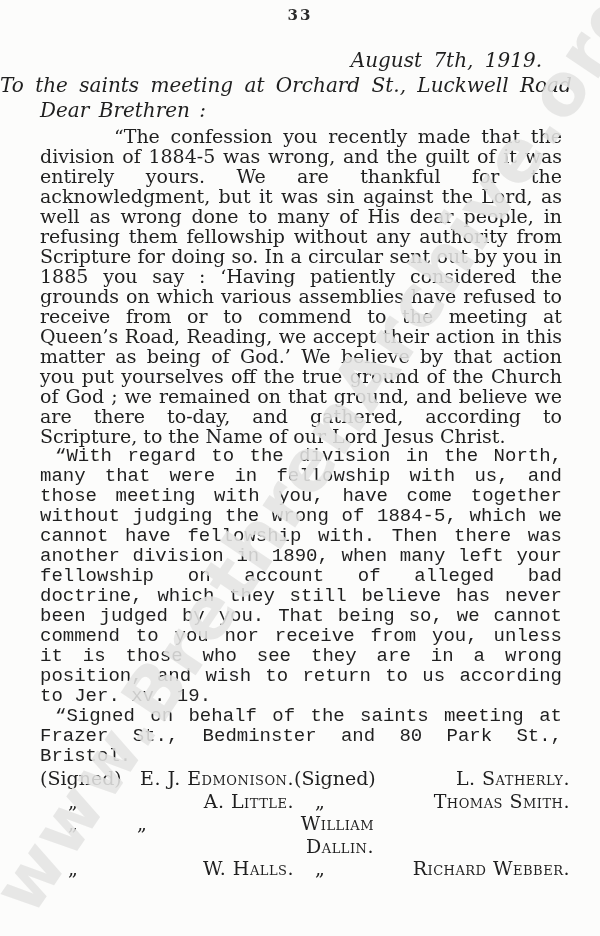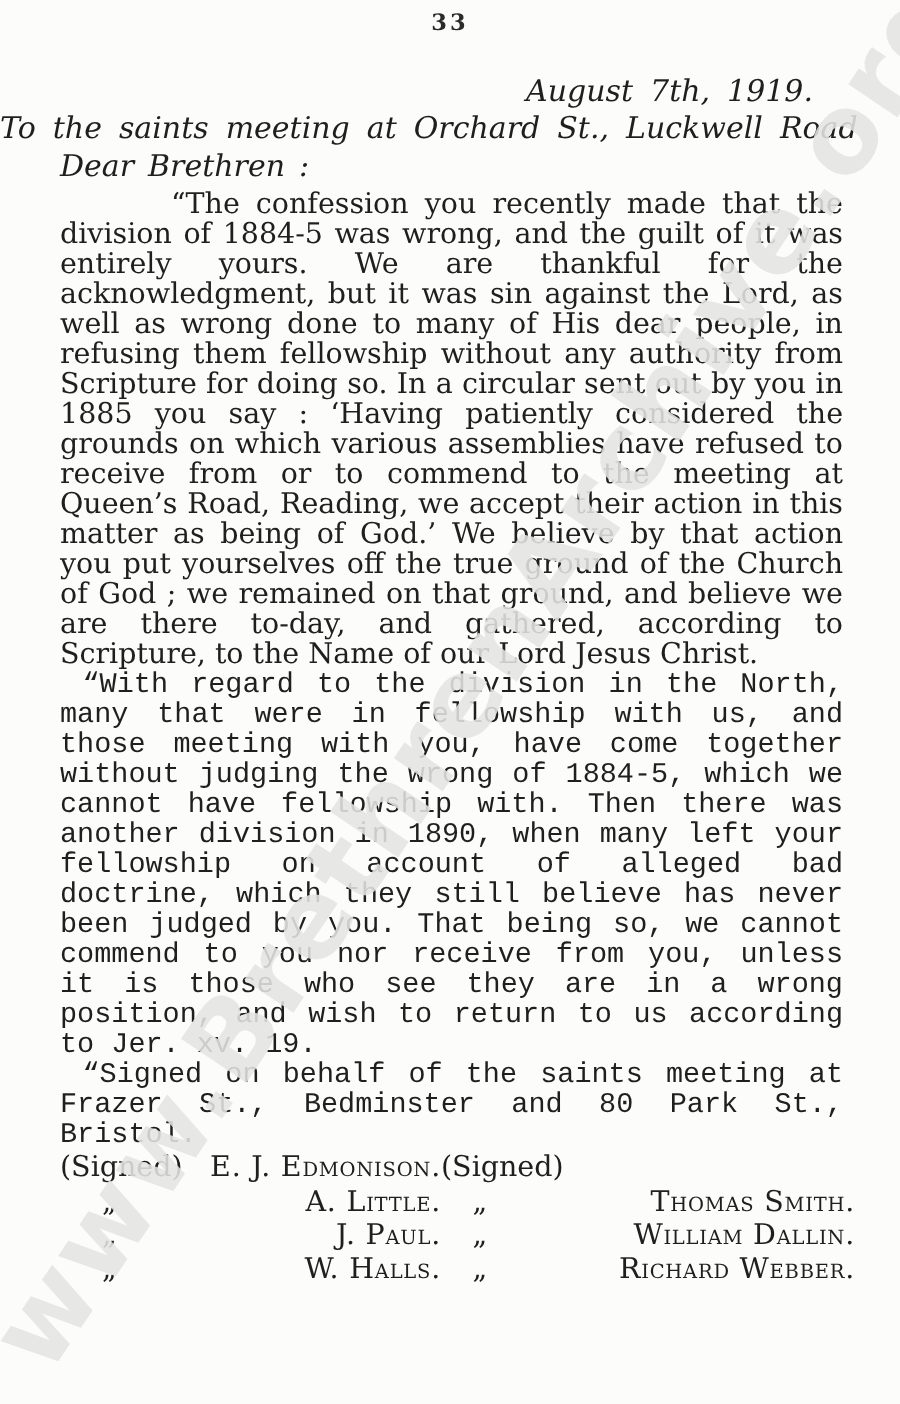--- a/index.html
+++ b/index.html
@@ -87,30 +87,30 @@
     <p class="indent-lg">“The confession you recently made that the division of 1884-5 was wrong, and the guilt of it was entirely yours.  We are thankful for the acknowledgment, but it was sin against the Lord, as well as wrong done to many of His dear people, in refusing them fellowship without any authority from Scripture for doing so.  In a circular sent out by you in 1885 you say : ‘Having patiently considered the grounds on which various assemblies have refused to receive from or to commend to the meeting at Queen’s Road, Reading, we accept their action in this matter as being of God.’  We believe by that action you put yourselves off the true ground of the Church of God ;  we remained on that ground, and believe we are there to-day, and gathered, according to Scripture, to the Name of our Lord Jesus Christ.</p>
     <p class="indent-sm">“With regard to the division in the North, many that were in fellowship with us, and those meeting with you, have come together without judging the wrong of 1884-5, which we cannot have fellowship with.  Then there was another division in 1890, when many left your fellowship on account of alleged bad doctrine, which they still believe has never been judged by you.  That being so, we cannot commend to you nor receive from you, unless it is those who see they are in a wrong position, and wish to return to us according to Jer. xv. 19.</p>
     <p class="indent-sm">“Signed on behalf of the saints meeting at Frazer St., Bedminster and 80 Park St., Bristol.</p>
   </div>
 
   <div class="sigs">
     <div class="sig-row">
       <span class="sig-prefix">(Signed)</span>
       <span class="sig-name">E. J. Edmonison.</span>
       <span class="sig-prefix">(Signed)</span>
+      <span class="sig-name">L. Satherly.</span>
     </div>
     <div class="sig-row">
       <span class="sig-prefix ditto-l">„</span>
       <span class="sig-name">A. Little.</span>
       <span class="sig-prefix ditto-r">„</span>
       <span class="sig-name">Thomas Smith.</span>
     </div>
     <div class="sig-row">
       <span class="sig-prefix ditto-l">„</span>
-      <span class="sig-name">J. Paul.</span>
       <span class="sig-prefix ditto-r">„</span>
       <span class="sig-name">William Dallin.</span>
     </div>
     <div class="sig-row">
       <span class="sig-prefix ditto-l">„</span>
       <span class="sig-name">W. Halls.</span>
       <span class="sig-prefix ditto-r">„</span>
       <span class="sig-name">Richard Webber.</span>
     </div>
 

